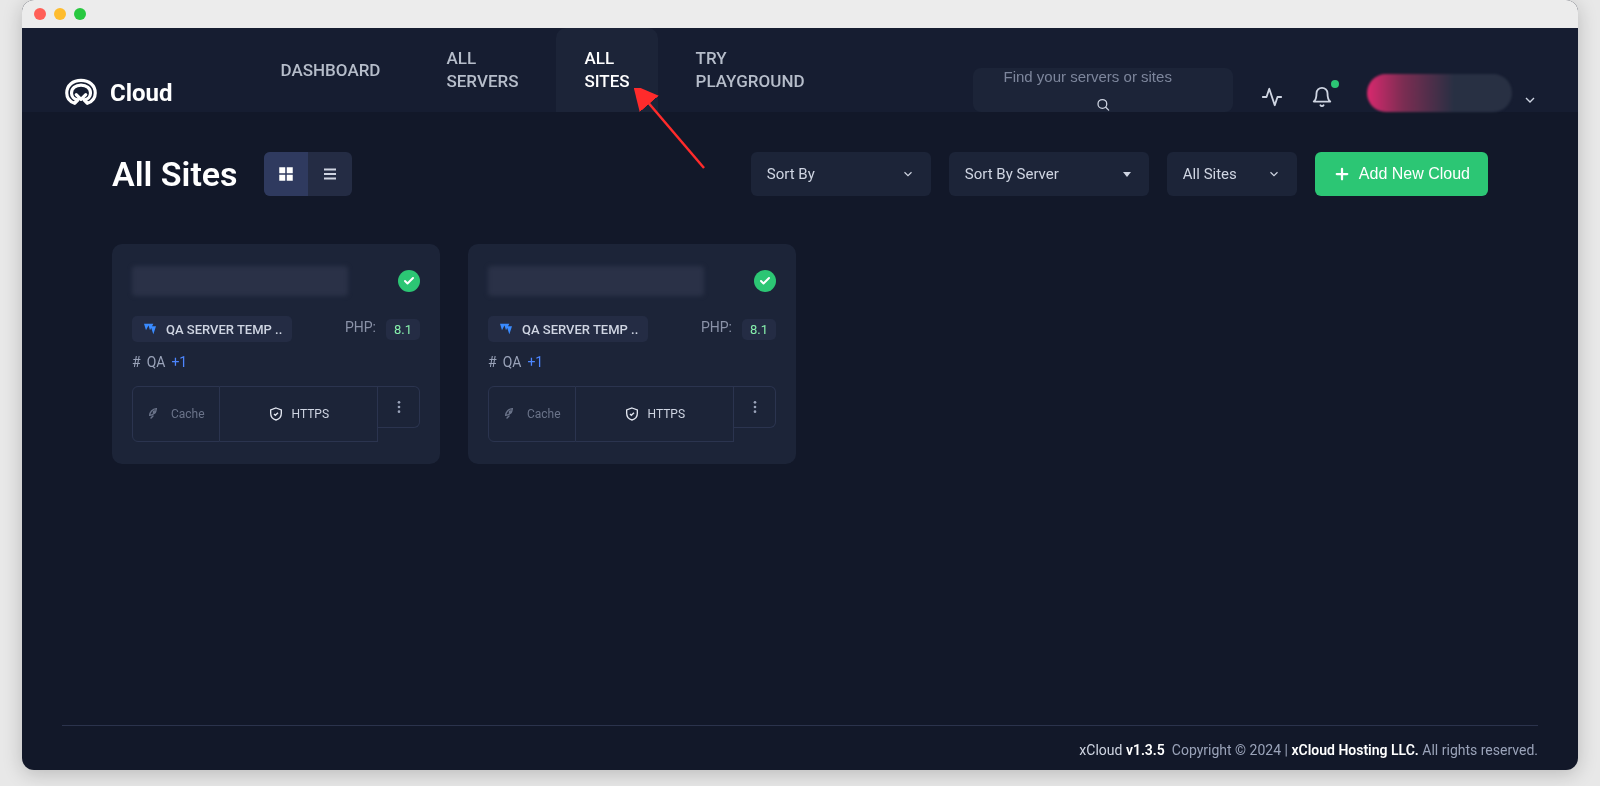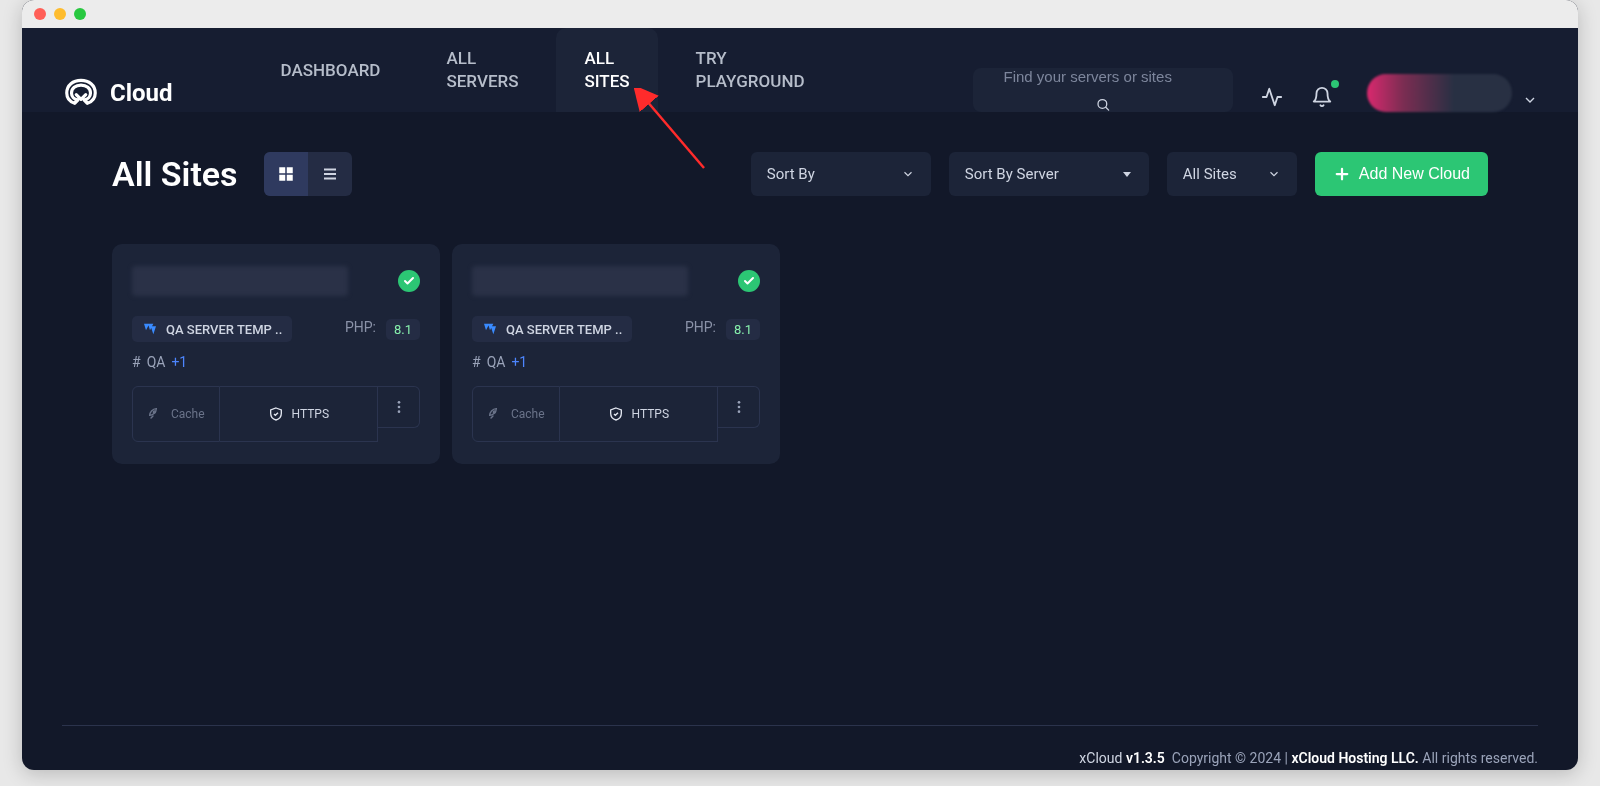--- a/index.html
+++ b/index.html
@@ -178,21 +178,21 @@
     gap: 8px;
     font-size: 16px;
     font-weight: 500;
     cursor: pointer;
     border: none;
   }
 
   
   .cards {
     display: flex;
-    gap: 12px;
+    gap: 28px;
     margin-top: 48px;
   }
   .card {
     width: 328px;
     min-height: 206px;
     background: #1c2438;
     border-radius: 10px;
     padding: 22px 20px;
   }
   .card-top {
@@ -286,21 +286,21 @@
   
   .footer-line {
     position:absolute;
     bottom:44px;
     left:40px; right:40px;
     height:1px;
     background:#2b334c;
   }
   .footer {
     position:absolute;
-    bottom:4px;
+    bottom:12px;
     right:40px;
     color:#9aa3b9;
     font-size:14px;
   }
   .footer .light { color:#cfd5e2; }
   .footer .bold { color:#fff; font-weight:600; }
 
   
   .arrow {
     position:absolute;

